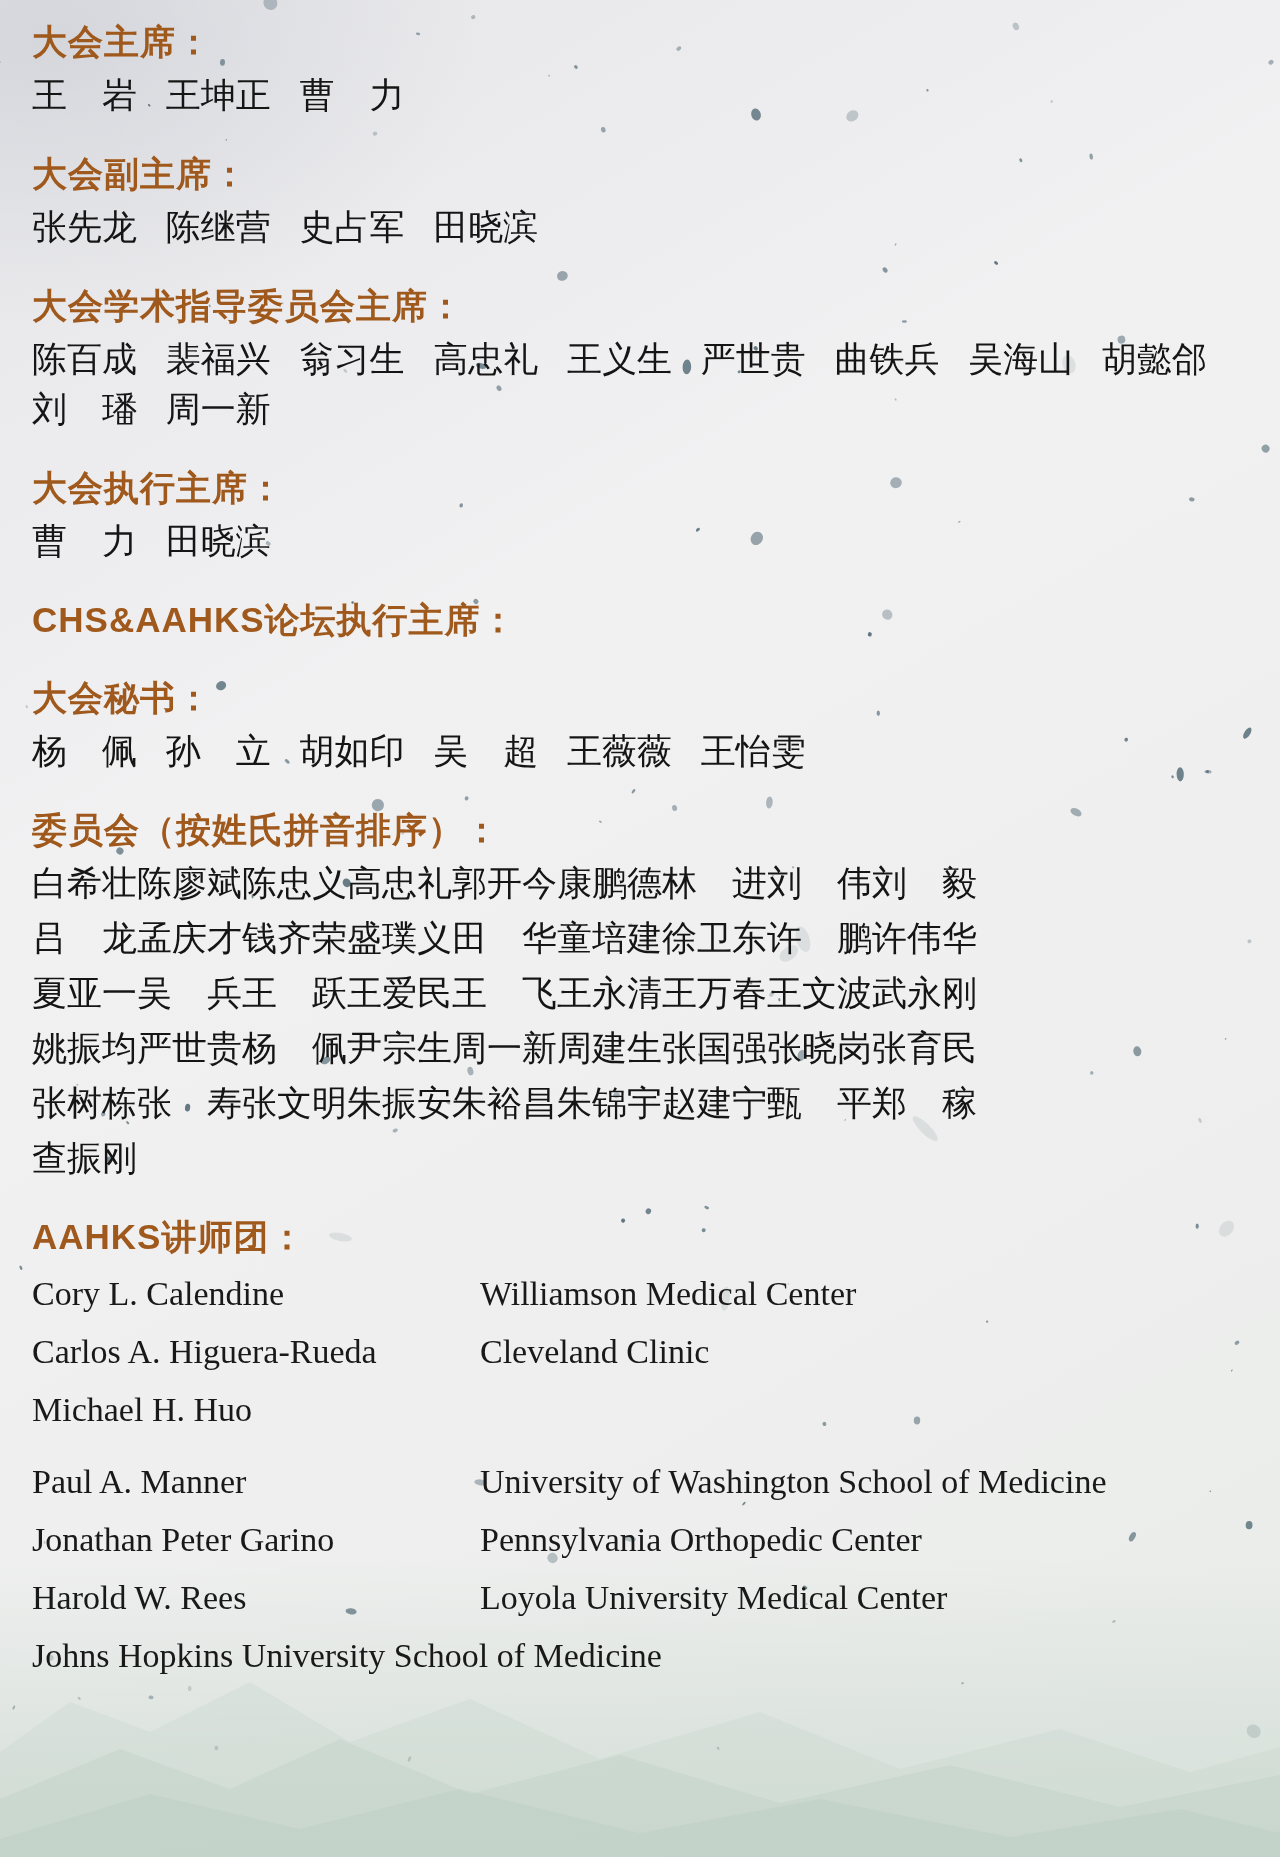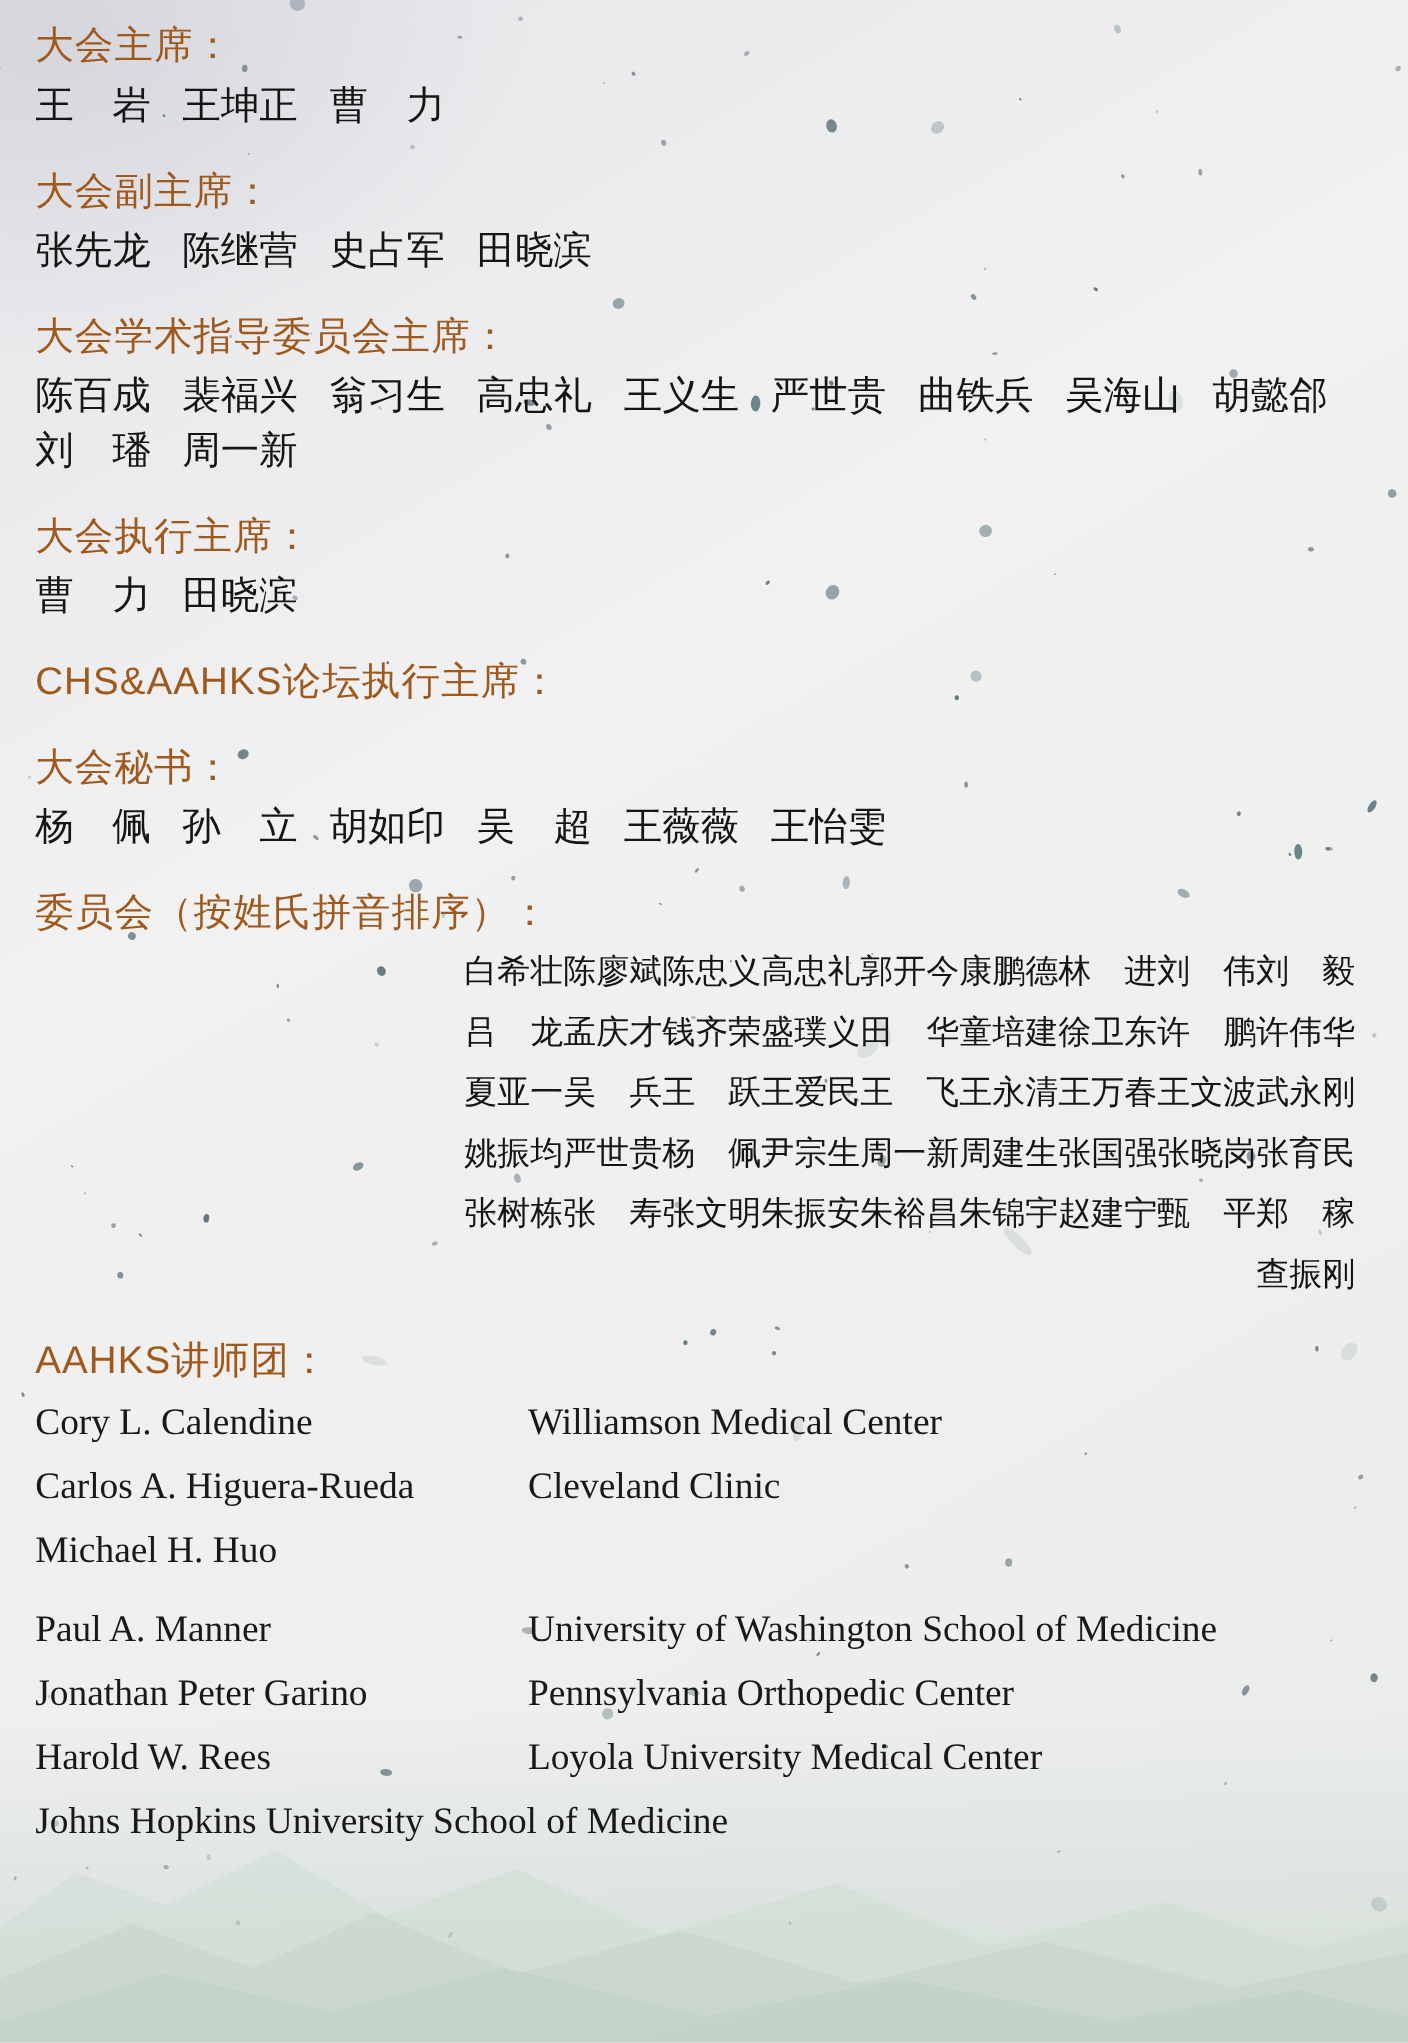--- a/index.html
+++ b/index.html
@@ -8,25 +8,25 @@
     background:linear-gradient(150deg,#e6e6ea 0%,#f1f1f2 35%,#efefef 62%,#e9ece9 100%);
     font-family:"Liberation Serif","DejaVu Serif",serif;color:#121212;
   }
   .vignette{position:absolute;inset:0;z-index:0;
     background:radial-gradient(620px 420px at 4% 2%,rgba(168,172,180,.28),rgba(168,172,180,0) 70%);}
   .speckles{position:absolute;inset:0;z-index:1;pointer-events:none}
   .mountains{position:absolute;left:0;bottom:0;width:1280px;height:320px;z-index:1;pointer-events:none}
   .mist{position:absolute;left:0;bottom:0;width:100%;height:300px;z-index:1;pointer-events:none;
     background:linear-gradient(to bottom,rgba(209,221,213,0),rgba(205,218,210,.45) 55%,rgba(199,214,204,.6));}
   .content{position:absolute;inset:0;z-index:2;padding:20px 48px 0 32px;box-sizing:border-box}
-  h2{font-family:"Liberation Sans","DejaVu Sans",sans-serif;font-weight:400;color:#a0591c;
+  h2{font-family:"Liberation Sans","DejaVu Sans",sans-serif;font-weight:700;color:#a0591c;
      font-size:35px;line-height:44px;margin:0 0 10px 0;letter-spacing:1px}
   .sec{margin:0 0 34px 0}
   .names{font-size:35px;line-height:44px;margin:0 0 6px 0;word-spacing:20px;white-space:pre-wrap;color:#151515}
-  .c-row{display:flex;justify-content:flex-end;font-size:30px;line-height:44px;margin:0 0 11px 0;color:#151515}
+  .c-row{display:flex;justify-content:flex-start;font-size:35px;line-height:44px;margin:0 0 11px 0;color:#151515}
   .sec-faculty{margin-top:26px}
   .f-row{display:flex;font-size:34px;line-height:50px;margin:0 0 8px 0;color:#191919}
   .f-row.wrap-extra{margin-bottom:22px}
   .f-name{flex:0 0 448px;width:448px}
   .f-inst{width:752px}
 </style>
 </head>
 <body>
 
 <div class="vignette"></div>

